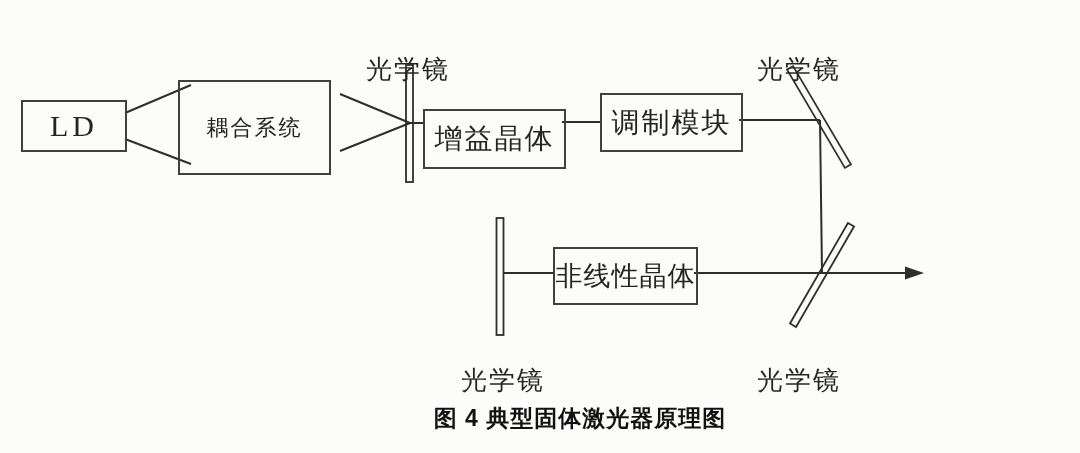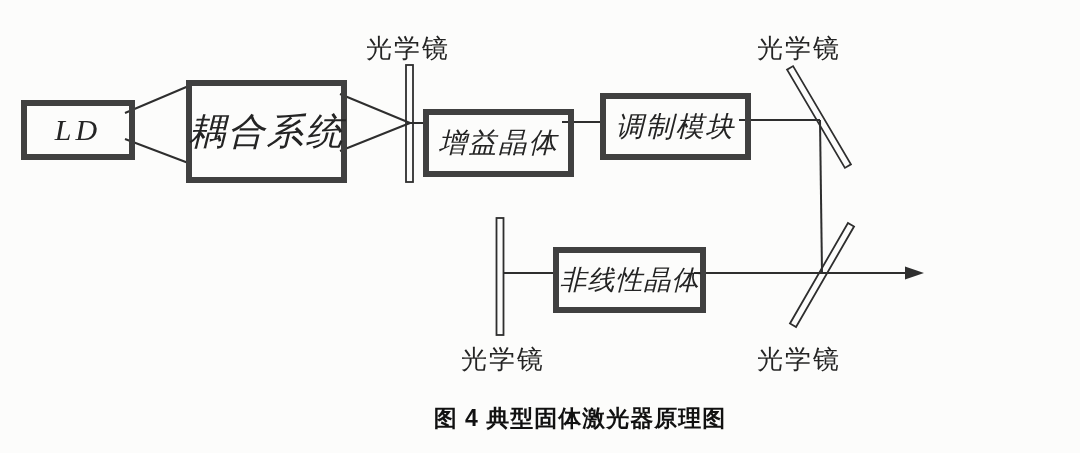--- a/index.html
+++ b/index.html
@@ -7,39 +7,39 @@
     position:relative;
     width:1080px;height:453px;
     background:#fcfcfb;
     overflow:hidden;
     font-family:"Liberation Serif","DejaVu Serif",serif;
     color:#242424;
   }
   .wires{position:absolute;left:0;top:0;width:1080px;height:453px;}
   .box{
     position:absolute;
-    border:6px solid #404040;
+    border:2px solid #404040;
     display:flex;align-items:center;justify-content:center;
     font-size:28px;
     letter-spacing:2px;
     background:transparent;
     white-space:nowrap;
-    font-style:italic;
   }
   .box-ld{left:21px;top:100px;width:102px;height:48px;font-size:30px;letter-spacing:4px;}
-  .box-coupling{left:186px;top:80px;width:149px;height:91px;font-size:37px;}
+  .box-coupling{left:178px;top:80px;width:149px;height:91px;font-size:22px;}
   .box-gain{left:423px;top:109px;width:139px;height:56px;}
   .box-mod{left:600px;top:93px;width:139px;height:55px;}
   .box-nonlinear{left:553px;top:247px;width:141px;height:54px;font-size:27px;letter-spacing:1px;}
   .lbl{
     position:absolute;
     font-size:26px;
     letter-spacing:2px;
     white-space:nowrap;
     transform:translateX(-50%);
+    margin-top:21px;
   }
   .lbl-m1{left:408px;top:31px;}
   .lbl-m2{left:799px;top:31px;}
   .lbl-m3{left:799px;top:342px;}
   .lbl-m4{left:503px;top:342px;}
   .lbl-out{left:932px;top:257px;transform:none;letter-spacing:3px;}
   .caption{
     position:absolute;
     left:580px;top:403px;
     transform:translateX(-50%);

